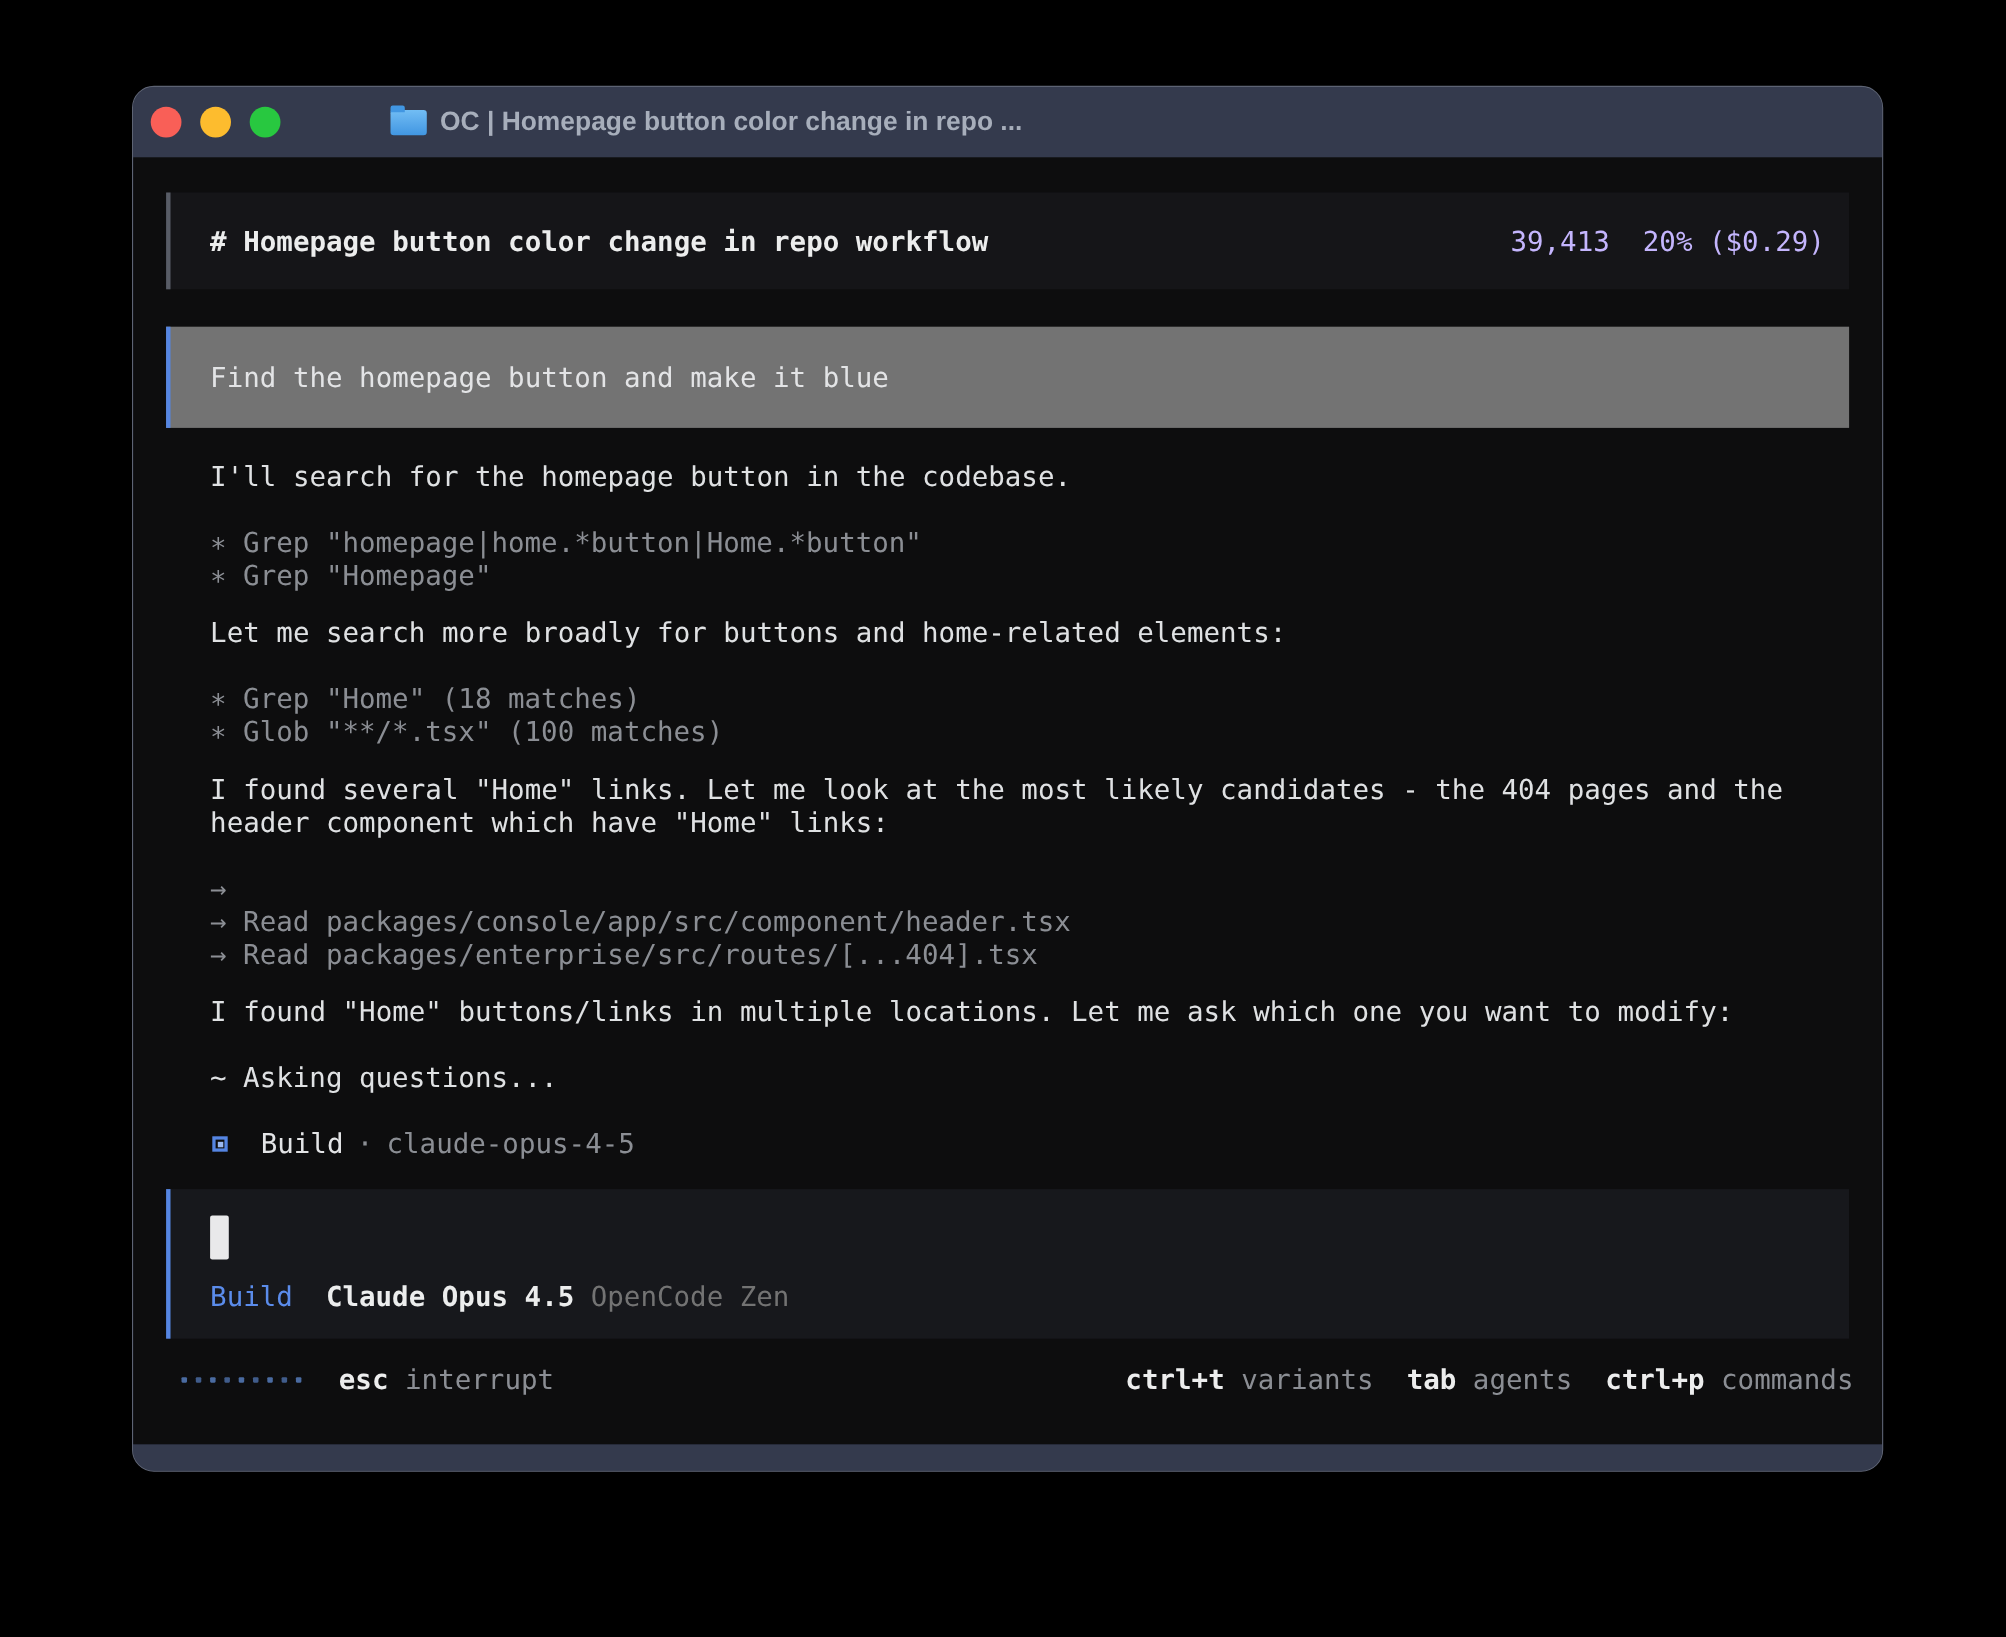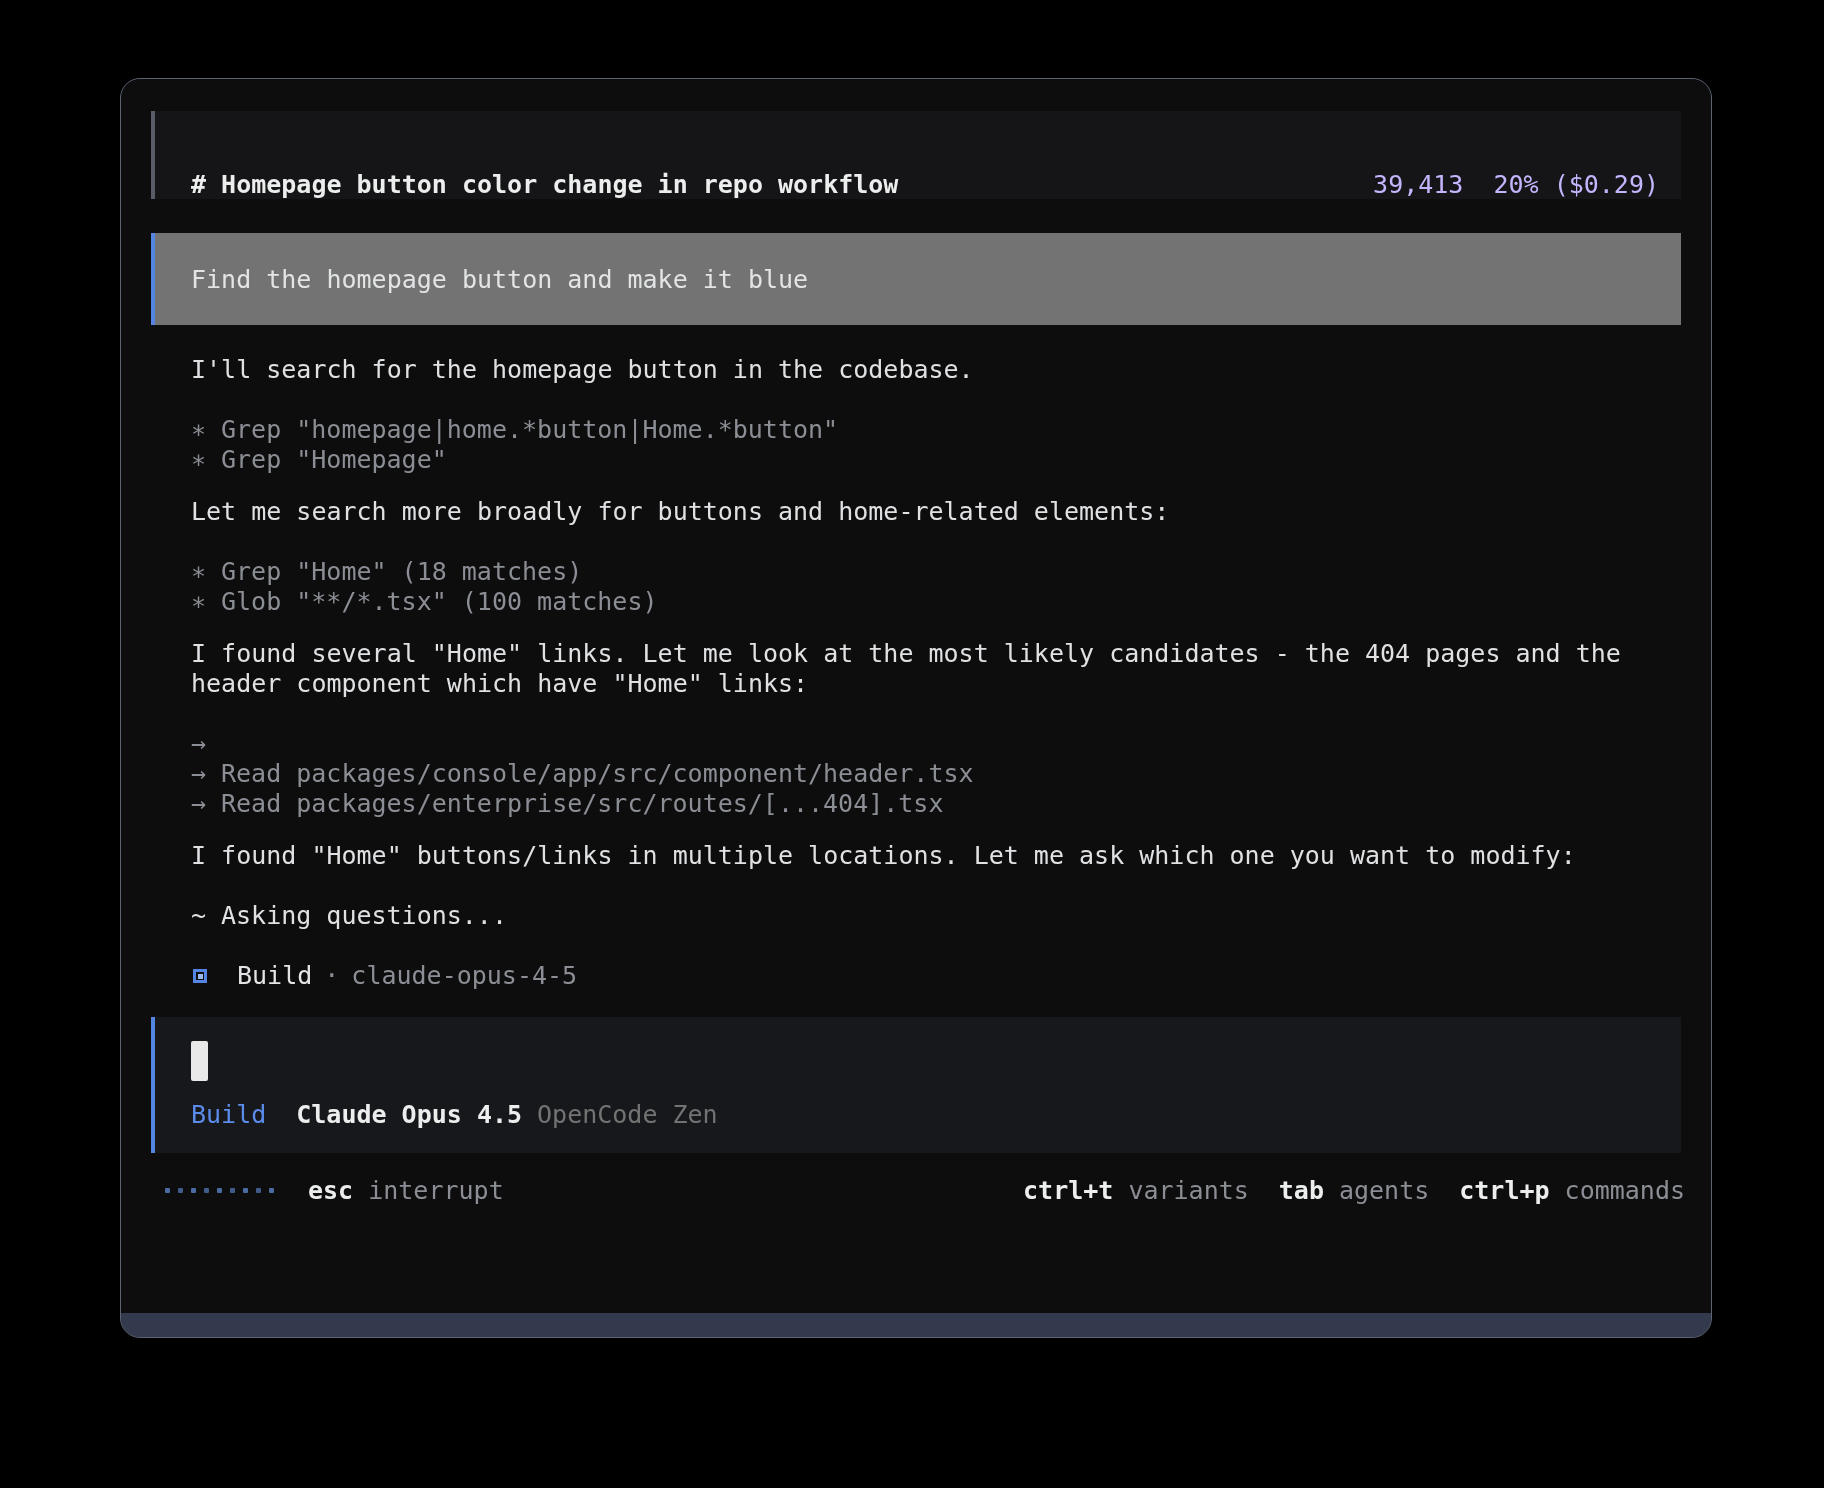--- a/index.html
+++ b/index.html
@@ -37,21 +37,21 @@
     font-size:24px; color:#a7aebb; white-space:nowrap;
   }
 
   
   .term {
     flex:1 1 auto; background:#0d0d0e; padding:32px 30px 0;
     font-size:25px; color:#dfe1e3; position:relative; overflow:hidden;
   }
 
   .hblock {
-    height:88px; display:flex; align-items:flex-end;
+    height:88px; display:flex; align-items:center;
     background:#151518; border-left:4px solid #585c66;
     padding:0 22px 0 36px;
   }
   .htitle { font-weight:700; color:#eceded; white-space:nowrap; }
   .hstats { margin-left:auto; color:#c4b5fd; display:flex; gap:30px; white-space:nowrap; }
 
   .ublock {
     margin-top:34px; height:92px; display:flex; align-items:center;
     background:#737373; border-left:4px solid #5585e2; padding:0 36px;
   }
@@ -103,20 +103,29 @@
   .shortcut { display:flex; gap:15px; }
 
   
   .wbottom { height:24px; flex:0 0 auto; background:#343a4d; }
 </style>
 </head>
 <body>
 
 <div class="window">
 
+  <div class="titlebar">
+    <div class="lights">
+      <span class="light red"></span>
+      <span class="light yellow"></span>
+      <span class="light green"></span>
+    </div>
+    <span class="folder"></span>
+    <span class="wtitle">OC | Homepage button color change in repo ...</span>
+  </div>
 
   <div class="term">
 
     <div class="hblock">
       <span class="htitle"># Homepage button color change in repo workflow</span>
       <span class="hstats">
         <span>39,413</span>
         <span>20% ($0.29)</span>
       </span>
     </div>

